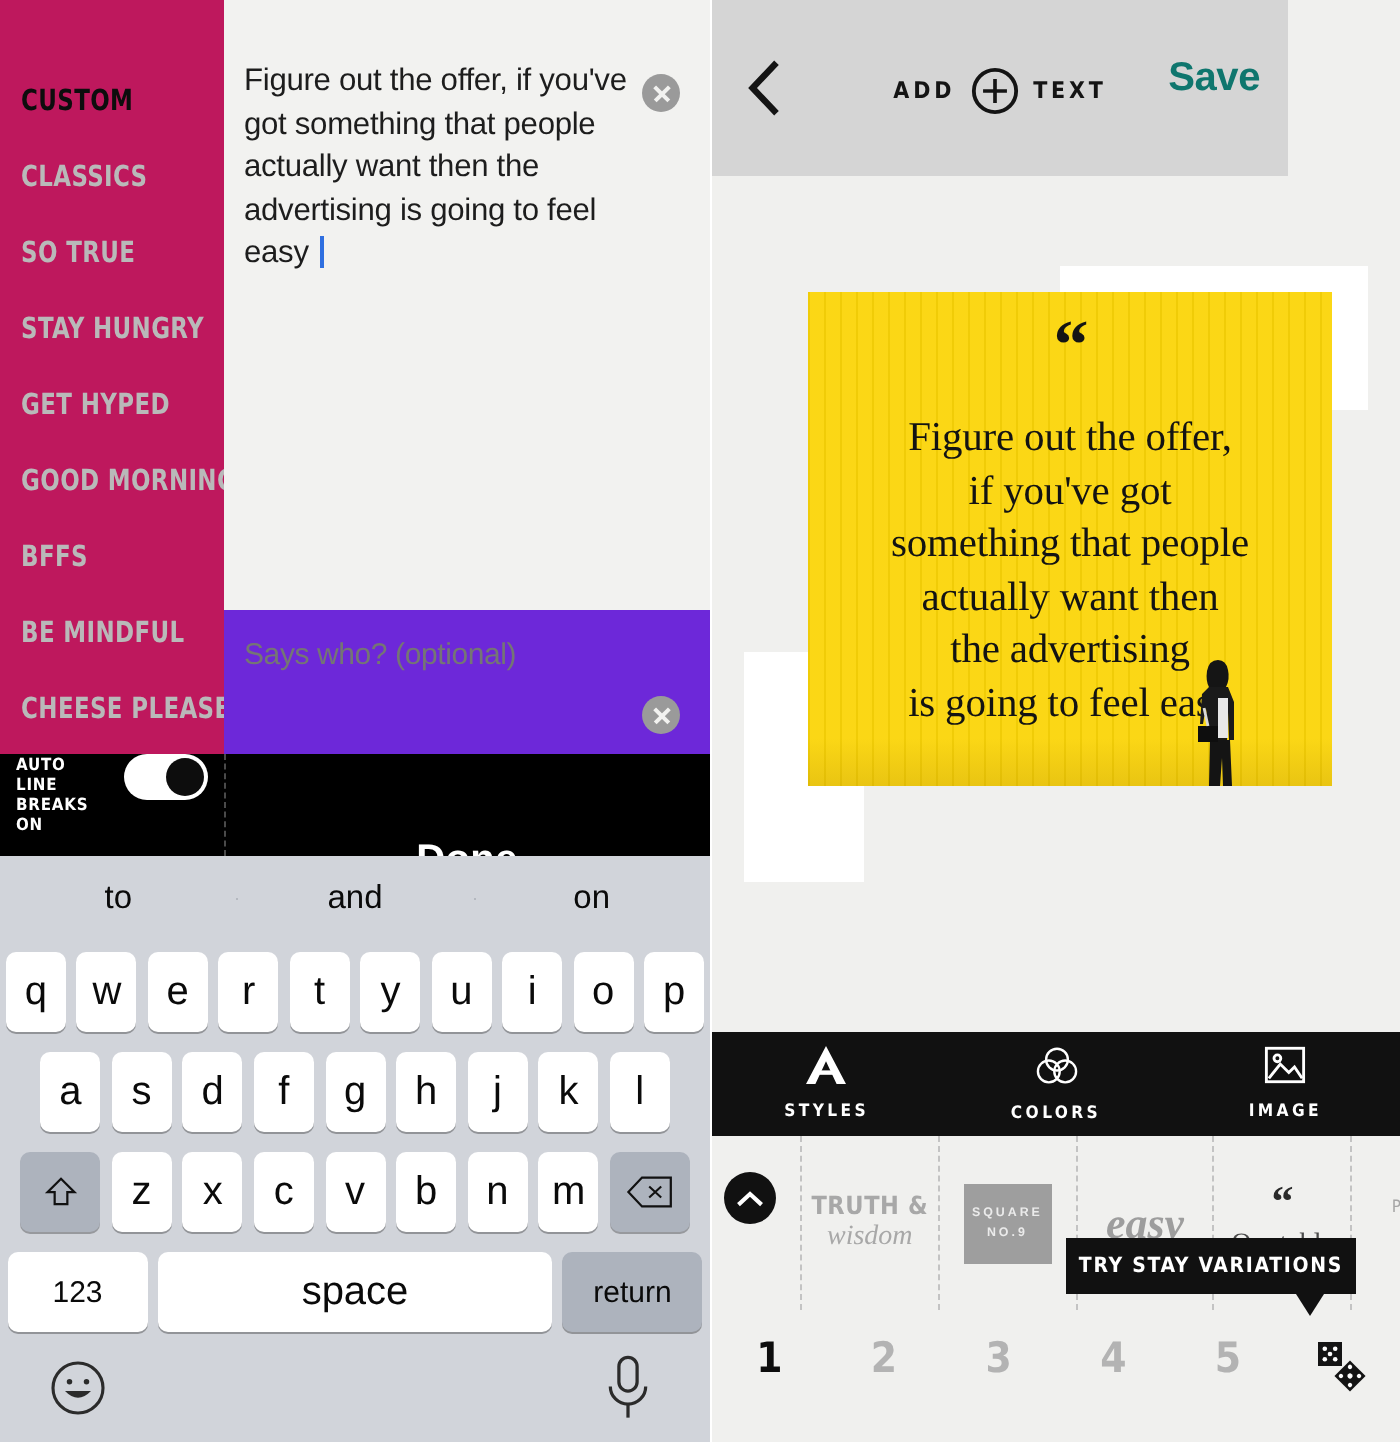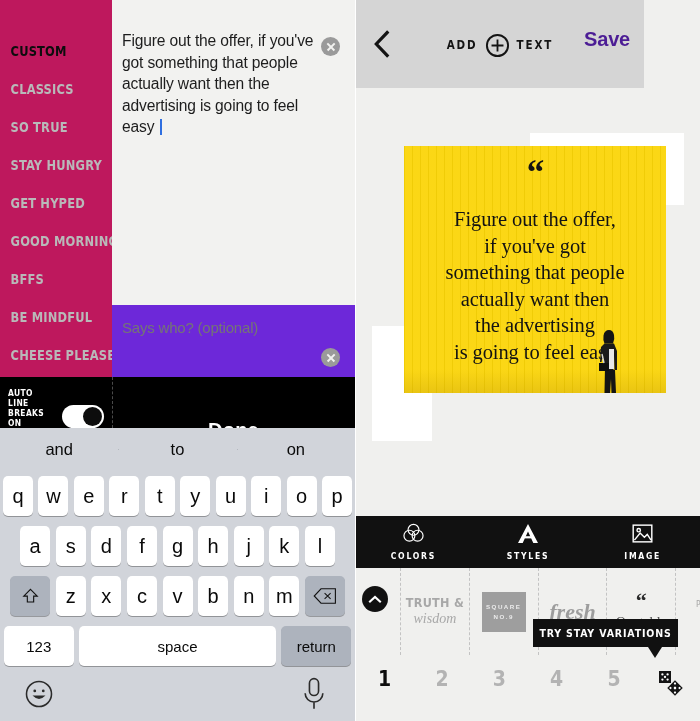--- a/index.html
+++ b/index.html
@@ -80,21 +80,21 @@
   #clear-quote  { left:321px; top:37px; }
   #clear-author { left:321px; top:348px; }
 
   
   #done-bar {
     position:absolute; left:0; top:377px; width:355px; height:51px;
     background:#000000;
   }
   #auto-line-wrap {
     position:absolute; left:8px; top:0; height:51px; width:104px;
-    display:flex; align-items:flex-end; gap:8px;
+    display:flex; align-items:flex-start; gap:8px;
   }
   #auto-line-label {
     color:#ffffff; font-size:8.4px; font-weight:700; letter-spacing:0.4px;
     line-height:10px; width:46px;
     font-family:"DejaVu Sans Condensed","Liberation Sans", sans-serif;
   }
   #auto-line-toggle {
     position:relative; width:42px; height:23px; border-radius:12px;
     background:#ffffff; cursor:pointer;
   }
@@ -137,21 +137,21 @@
   .key {
     width:30px; height:40px; background:#ffffff; border-radius:5px;
     box-shadow:0 1px 0 rgba(0,0,0,0.30);
     display:flex; align-items:center; justify-content:center;
     font-size:20px; color:#0a0a0a; cursor:pointer; user-select:none;
   }
   .key.wide-shift, .key.wide-del {
     width:40px; background:#adb3bd; box-shadow:0 1px 0 rgba(0,0,0,0.28);
   }
   .key.k123 { width:71px; background:#ffffff; font-size:15px; }
-  .key.kspace { width:201px; font-size:15px;text-align:center; }
+  .key.kspace { width:201px; font-size:20px;text-align:center; }
   .key.kreturn { width:71px; background:#adb3bd; font-size:15px; }
   #row5 {
     position:absolute; left:0; bottom:0; width:355px; height:52px;
   }
   #emoji-key {
     position:absolute; left:24px; top:10px; width:30px; height:30px;
     cursor:pointer;
   }
   #mic-key {
     position:absolute; right:28px; top:8px; width:26px; height:34px;
@@ -175,21 +175,21 @@
     position:absolute; left:0; right:0; top:32px; height:26px;
     display:flex; align-items:center; justify-content:center; gap:7px;
     cursor:pointer;
   }
   .addtext-word {
     font-family:"DejaVu Sans Condensed","Liberation Sans", sans-serif;
     font-size:11.5px; font-weight:700; letter-spacing:1.9px; color:#141414;
   }
   #save-btn {
     position:absolute; right:14px; top:28px;
-    font-size:20px; font-weight:700; color:#4c1d95; letter-spacing:-0.2px;
+    font-size:20px; font-weight:700; color:#0f766e; letter-spacing:-0.2px;
     cursor:pointer;
     text-align:right;
   }
 
   
   #canvas-area {
     position:absolute; left:0; top:88px; width:344px; height:428px;
     background:#f0f0ee;
   }
   #white-frame-top {
@@ -371,22 +371,22 @@
         <div id="auto-line-toggle">
           <div class="knob"></div>
         </div>
       </div>
       <div id="done-btn">Done</div>
     </div>
     <div id="done-divider"></div>
 
     <div id="keyboard">
       <div id="predictive">
+        <div class="pred">to</div>
         <div class="pred">and</div>
-        <div class="pred">to</div>
         <div class="pred">on</div>
       </div>
 
       <div class="krow" id="row1">
         <div class="key">q</div>
         <div class="key">w</div>
         <div class="key">e</div>
         <div class="key">r</div>
         <div class="key">t</div>
         <div class="key">y</div>
@@ -497,36 +497,36 @@
           <path d="M15 43 L25 43 L26 66 L21.5 66 L21 52 L20 66 L14.5 66 Z" fill="#141414"></path>
           <rect x="9" y="36" width="10" height="8" fill="#0e0e0e"></rect>
           <path d="M12 27 L14 36" stroke="#d8d8d8" stroke-width="1.4" fill="none"></path>
         </svg>
       </div>
     </div>
 
     <div id="tool-tabs">
       <div class="tool-tab">
         <span>
+          <svg width="22" height="19" viewBox="0 0 22 19">
+              <path d="M11 0 L21 19 L16.3 19 L11 7.6 L5.7 19 L1 19 Z" fill="#ffffff"></path>
+              <rect x="7.6" y="12.2" width="6.8" height="2.2" fill="#ffffff"></rect>
+            </svg>
+        </span>
+        <span class="tool-label">STYLES</span>
+      </div>
+      <div class="tool-tab">
+        <span>
           <svg width="23" height="20" viewBox="0 0 24 22" fill="none" stroke="#ffffff" stroke-width="1.3">
             <circle cx="12" cy="7.5" r="6"></circle>
               <circle cx="7.5" cy="14" r="6"></circle>
               <circle cx="16.5" cy="14" r="6"></circle>
           </svg>
         </span>
         <span class="tool-label">COLORS</span>
-      </div>
-      <div class="tool-tab">
-        <span>
-          <svg width="22" height="19" viewBox="0 0 22 19">
-              <path d="M11 0 L21 19 L16.3 19 L11 7.6 L5.7 19 L1 19 Z" fill="#ffffff"></path>
-              <rect x="7.6" y="12.2" width="6.8" height="2.2" fill="#ffffff"></rect>
-            </svg>
-        </span>
-        <span class="tool-label">STYLES</span>
       </div>
       <div class="tool-tab">
         <span>
           <svg width="21" height="19" viewBox="0 0 22 20" fill="none" stroke="#ffffff" stroke-width="1.5">
             <rect x="1.2" y="1.2" width="19.6" height="17.6"></rect>
             <circle cx="7" cy="6.5" r="1.8"></circle>
             <path d="M2.5 17 L8.5 9.5 L13 14 L16 11 L20 17"></path>
           </svg>
         </span>
         <span class="tool-label">IMAGE</span>
@@ -546,21 +546,21 @@
           <div class="l2">wisdom</div>
         </div>
       </div>
       <div class="thumb">
         <div class="thumb-b">
           <div>SQUARE</div>
           <div>NO.9</div>
         </div>
       </div>
       <div class="thumb">
-        <div class="thumb-c">fresh</div>
+        <div class="thumb-c">easy</div>
       </div>
       <div class="thumb">
         <div class="thumb-d">
           <span class="qm">“</span>
           <span class="wd">Quotable</span>
         </div>
       </div>
       <div class="thumb">
         <div class="thumb-e">
           <div class="t1">PÂTIS</div>

